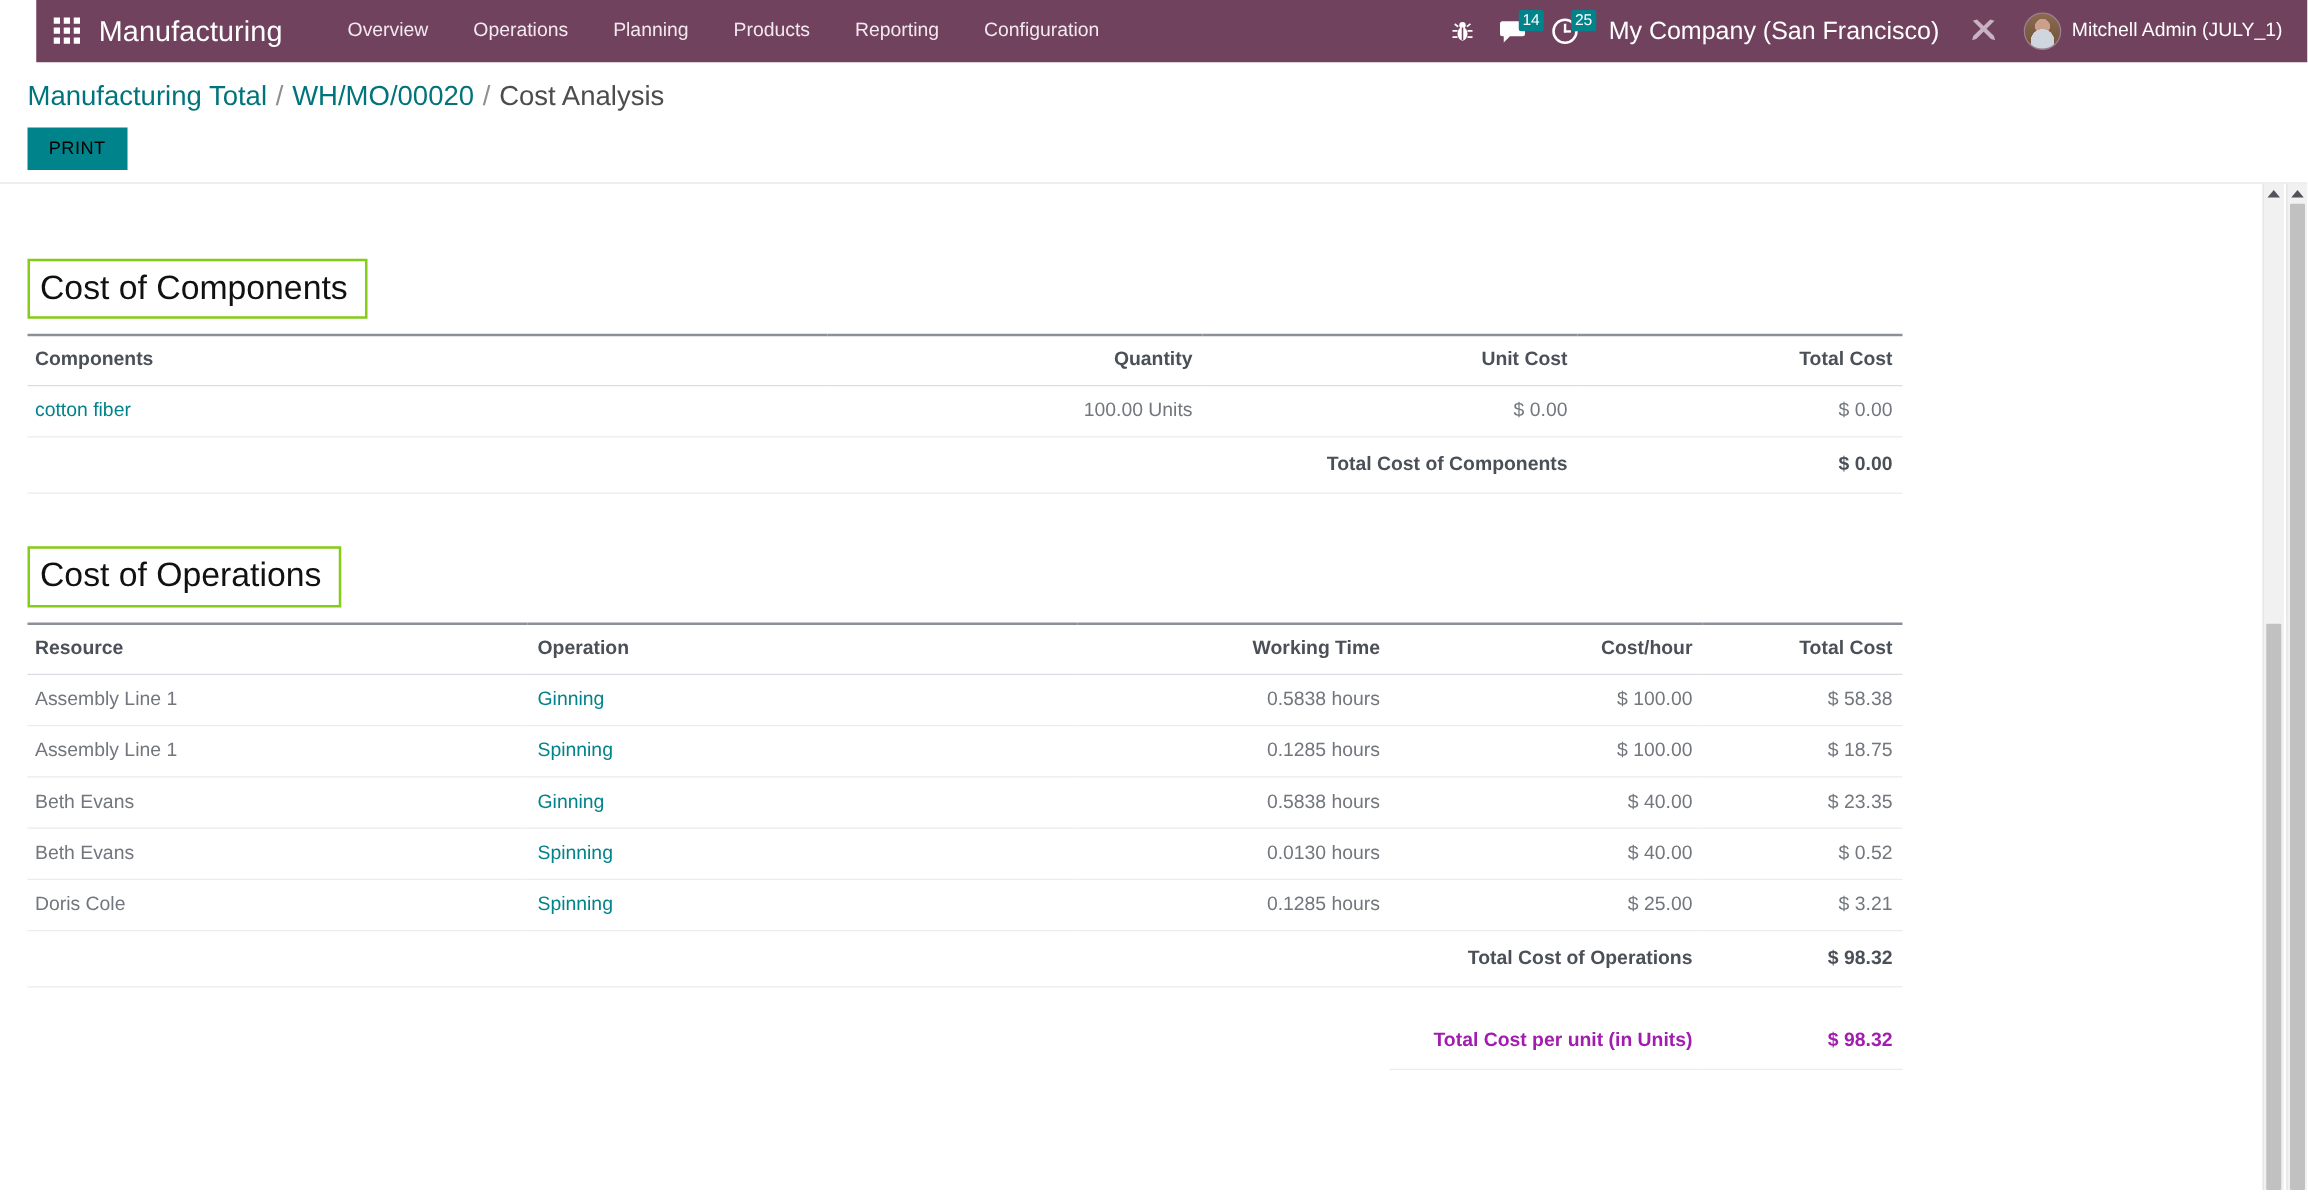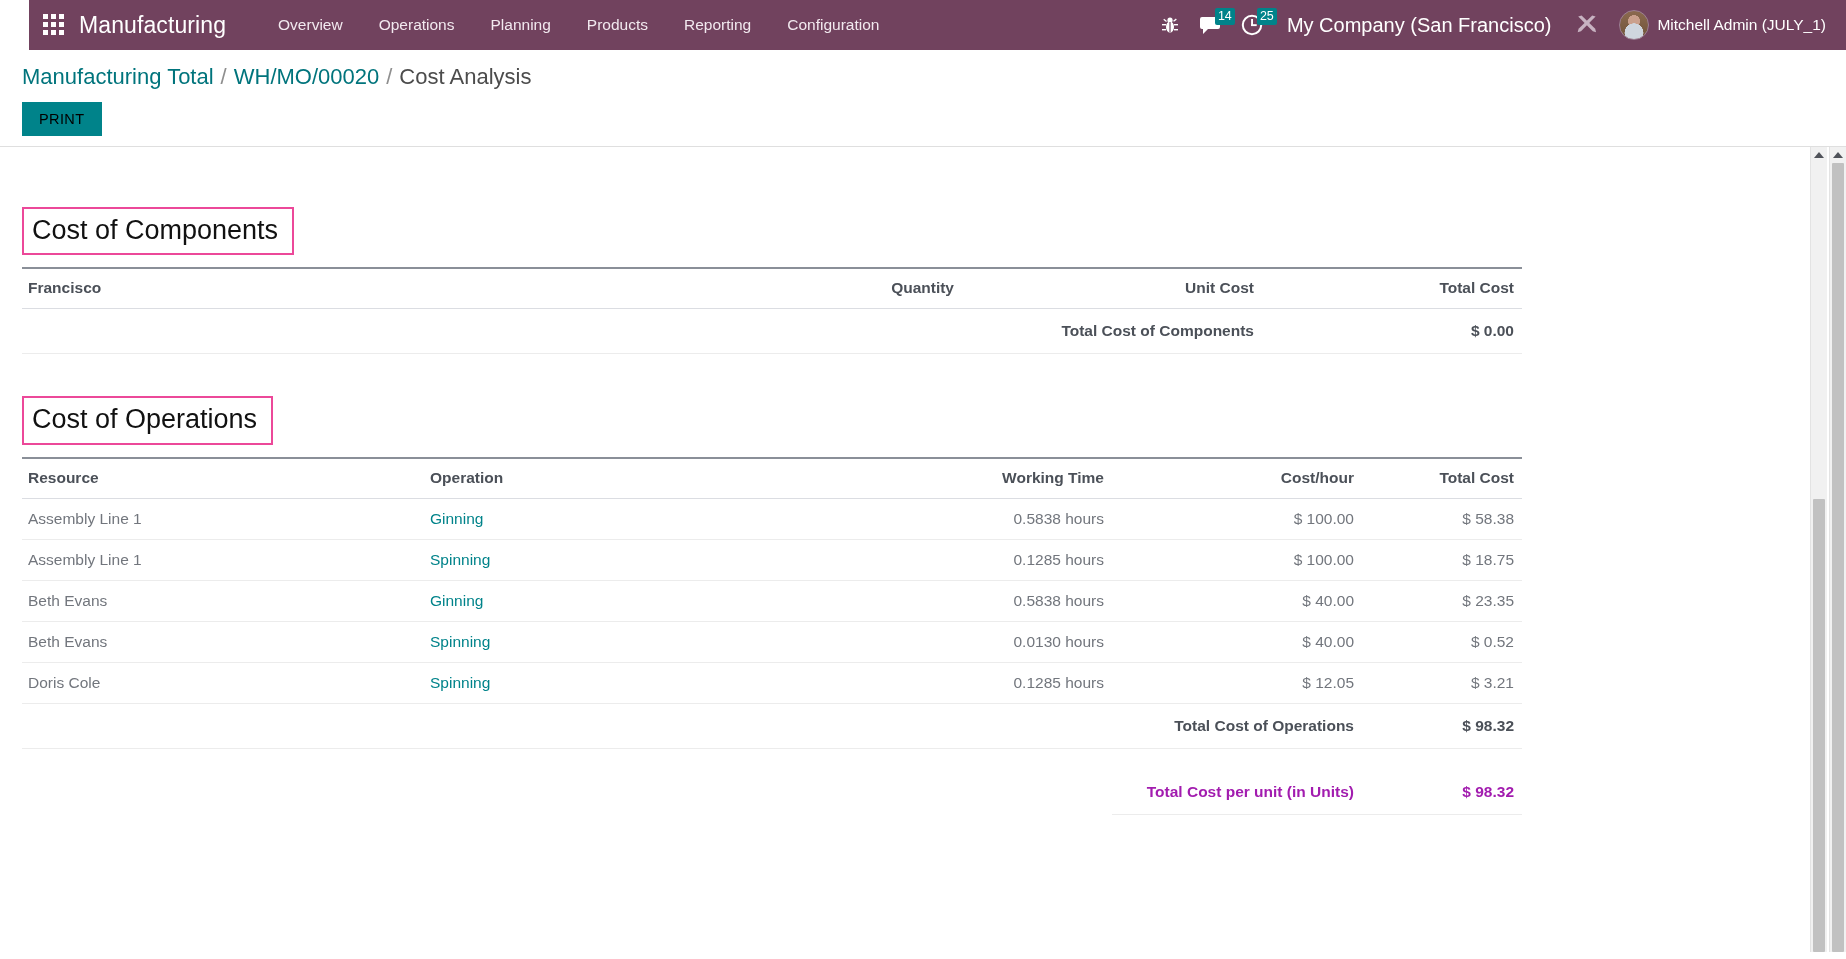--- a/index.html
+++ b/index.html
@@ -136,21 +136,21 @@
   .sheet {
     padding: 60px 28px 0 22px;
   }
 
   .section-title {
     display: inline-block;
     font-size: 27px;
     line-height: 1.2;
     color: #111111;
     font-weight: 400;
-    border: 2px solid #ec4899;
+    border: 2px solid #84cc16;
     padding: 5px 14px 7px 8px;
     margin: 0 0 12px 0;
   }
   .section-title.ops { margin-top: 42px; }
 
   table.report {
     width: 1500px;
     border-collapse: collapse;
     font-size: 15.5px;
     color: #6b7280;
@@ -305,27 +305,35 @@
 </div>
 
 <div class="sheet-wrap">
   <div class="sheet">
 
     <div class="section-title">Cost of Components</div>
 
     <table class="report">
       <thead>
         <tr>
-          <th class="first" style="width:640px">Francisco</th>
+          <th class="first" style="width:640px">Components</th>
           <th style="width:300px">Quantity</th>
           <th style="width:300px">Unit Cost</th>
           <th style="width:260px">Total Cost</th>
         </tr>
       </thead>
       <tbody>
+        <tr>
+          <td class="first">
+            <a>cotton fiber</a>
+          </td>
+          <td>100.00 Units</td>
+          <td>$ 0.00</td>
+          <td>$ 0.00</td>
+        </tr>
         <tr class="total">
           <td class="first"></td>
           <td></td>
           <td>Total Cost of Components</td>
           <td>$ 0.00</td>
         </tr>
       </tbody>
     </table>
 
     <div class="section-title ops">Cost of Operations</div>
@@ -366,21 +374,21 @@
           <td class="first">Beth Evans</td>
           <td class="opcol"><a>Spinning</a></td>
           <td>0.0130 hours</td>
           <td>$ 40.00</td>
           <td>$ 0.52</td>
         </tr>
         <tr>
           <td class="first">Doris Cole</td>
           <td class="opcol"><a>Spinning</a></td>
           <td>0.1285 hours</td>
-          <td>$ 12.05</td>
+          <td>$ 25.00</td>
           <td>$ 3.21</td>
         </tr>
         <tr class="total">
           <td class="first"></td>
           <td></td>
           <td></td>
           <td>Total Cost of Operations</td>
           <td>$ 98.32</td>
         </tr>
         <tr class="grand">

